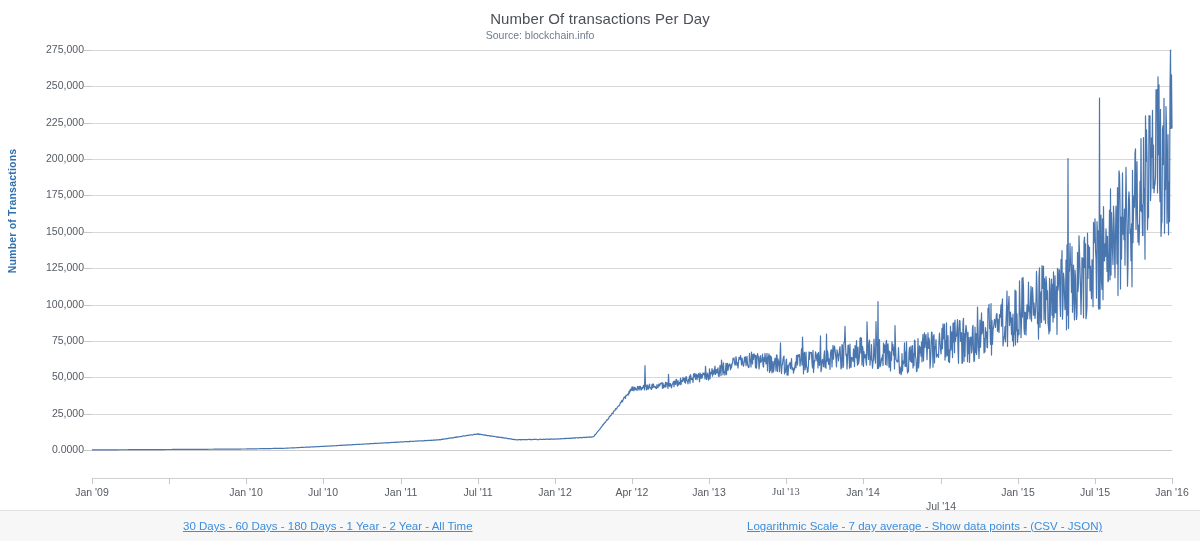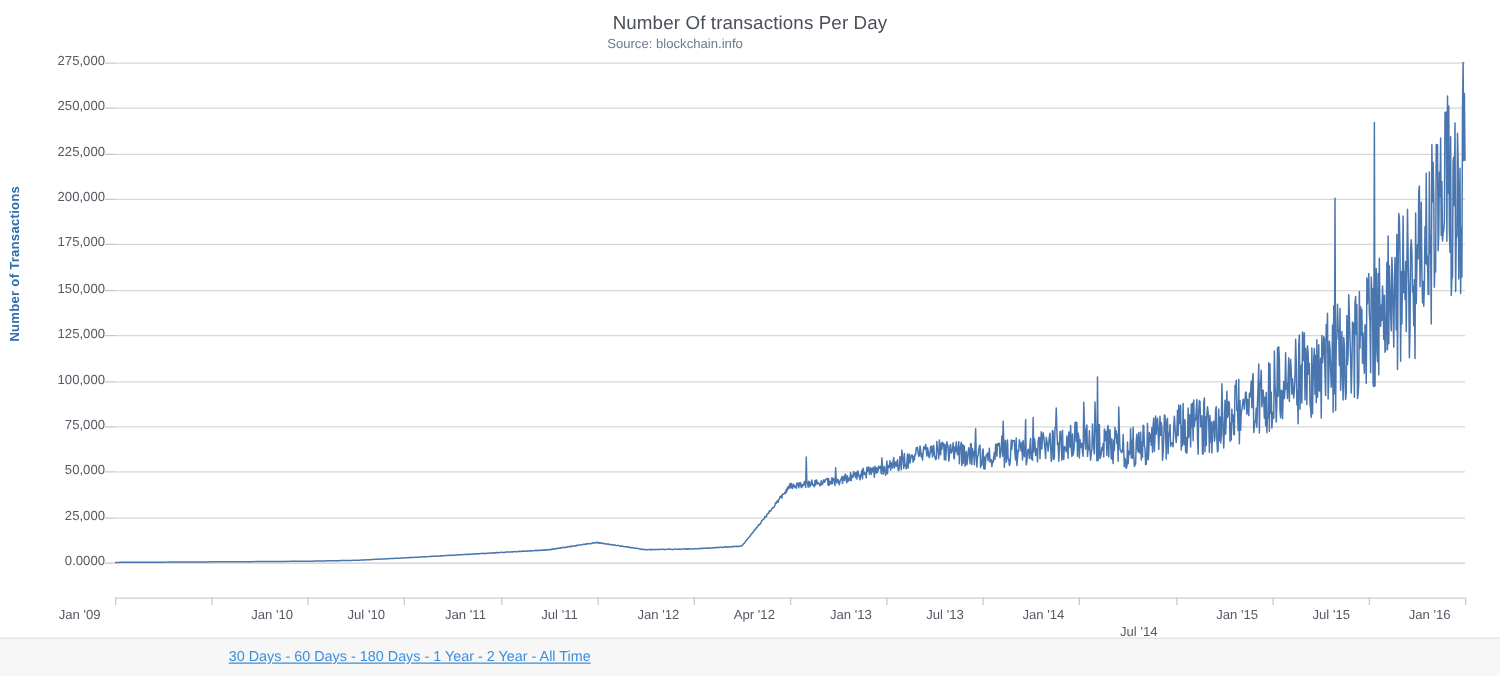--- a/index.html
+++ b/index.html
@@ -107,20 +107,21 @@
     top: 478px;
     width: 1px;
     height: 6px;
     background: #c8c8c8;
   }
   .xtick-label {
     position: absolute;
     top: 486px;
     width: 90px;
     margin-left: -45px;
+    text-align: center;
     font-size: 10.5px;
     color: #555a63;
   }
 
   #series-svg {
     position: absolute;
     left: 0;
     top: 0;
     width: 1080px;
     height: 400px;
@@ -217,30 +218,31 @@
       <div class="xtick-label" style="left: 401px;">Jan '11</div>
       <div class="xtick-mark" style="left: 478px;"></div>
       <div class="xtick-label" style="left: 478px;">Jul '11</div>
       <div class="xtick-mark" style="left: 555px;"></div>
       <div class="xtick-label" style="left: 555px;">Jan '12</div>
       <div class="xtick-mark" style="left: 632px;"></div>
       <div class="xtick-label" style="left: 632px;">Apr '12</div>
       <div class="xtick-mark" style="left: 709px;"></div>
       <div class="xtick-label" style="left: 709px;">Jan '13</div>
       <div class="xtick-mark" style="left: 786px;"></div>
-      <div class="xtick-label" style="left: 786px;">Jul '13</div>
+      <div class="xtick-label" style="left: 786px; font-family: Liberation Serif, serif;">Jul '13</div>
       <div class="xtick-mark" style="left: 863px;"></div>
       <div class="xtick-label" style="left: 863px;">Jan '14</div>
       <div class="xtick-mark" style="left: 941px;"></div>
       <div class="xtick-label" style="left: 941px; margin-top: 14px;">Jul '14</div>
       <div class="xtick-mark" style="left: 1018px;"></div>
       <div class="xtick-label" style="left: 1018px;">Jan '15</div>
       <div class="xtick-mark" style="left: 1095px;"></div>
       <div class="xtick-label" style="left: 1095px;">Jul '15</div>
       <div class="xtick-mark" style="left: 1172px;"></div>
       <div class="xtick-label" style="left: 1172px;">Jan '16</div>
     </div>
 
 </div>
 
 <div id="footer-bar">
   <div class="footer-links" id="footer-left">30 Days - 60 Days - 180 Days - 1 Year - 2 Year - All Time</div>
+  <div class="footer-links" id="footer-right">Logarithmic Scale - 7 day average - Show data points - (CSV - JSON)</div>
 </div>
 
 </body></html>

